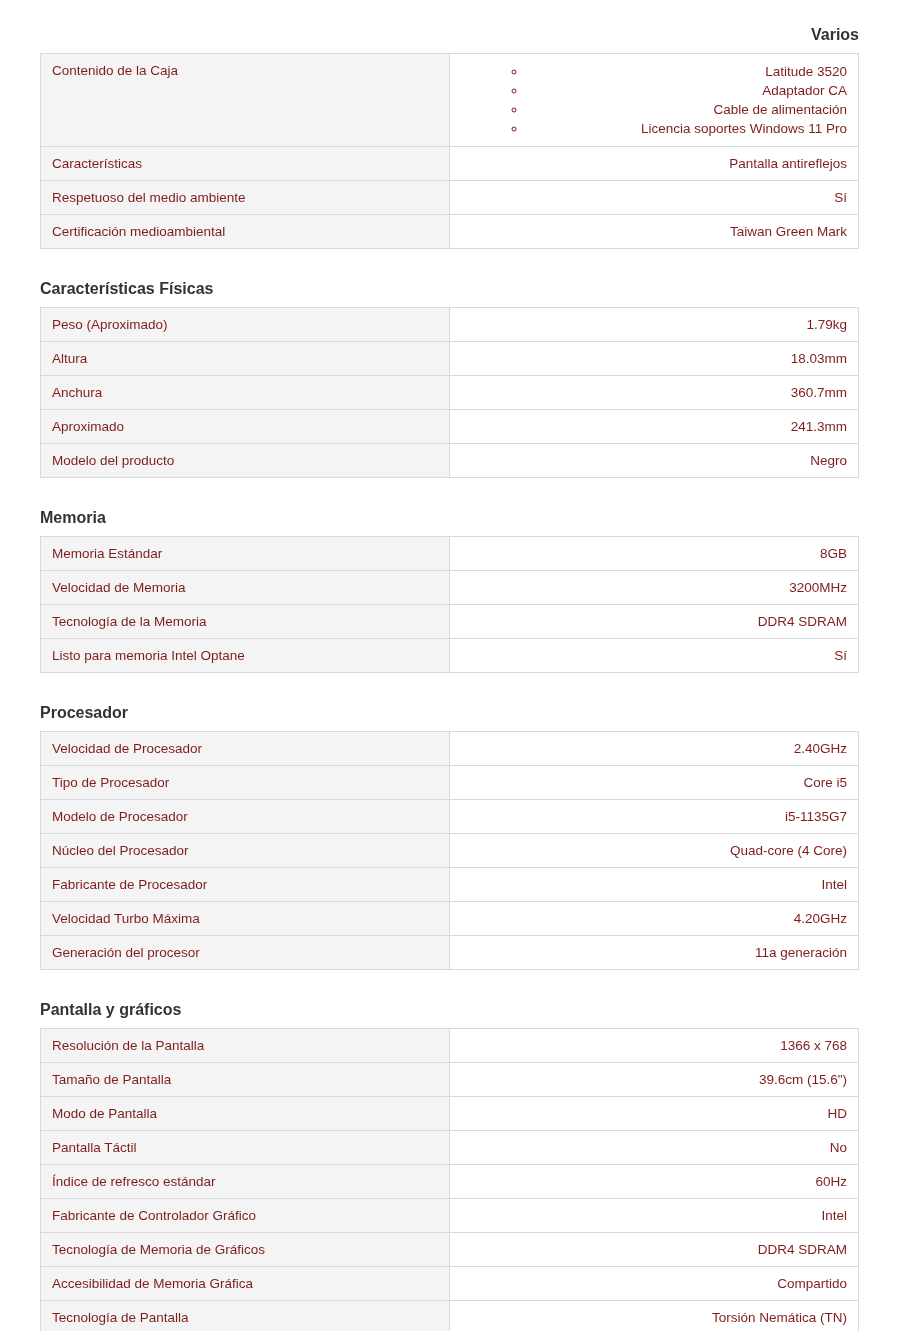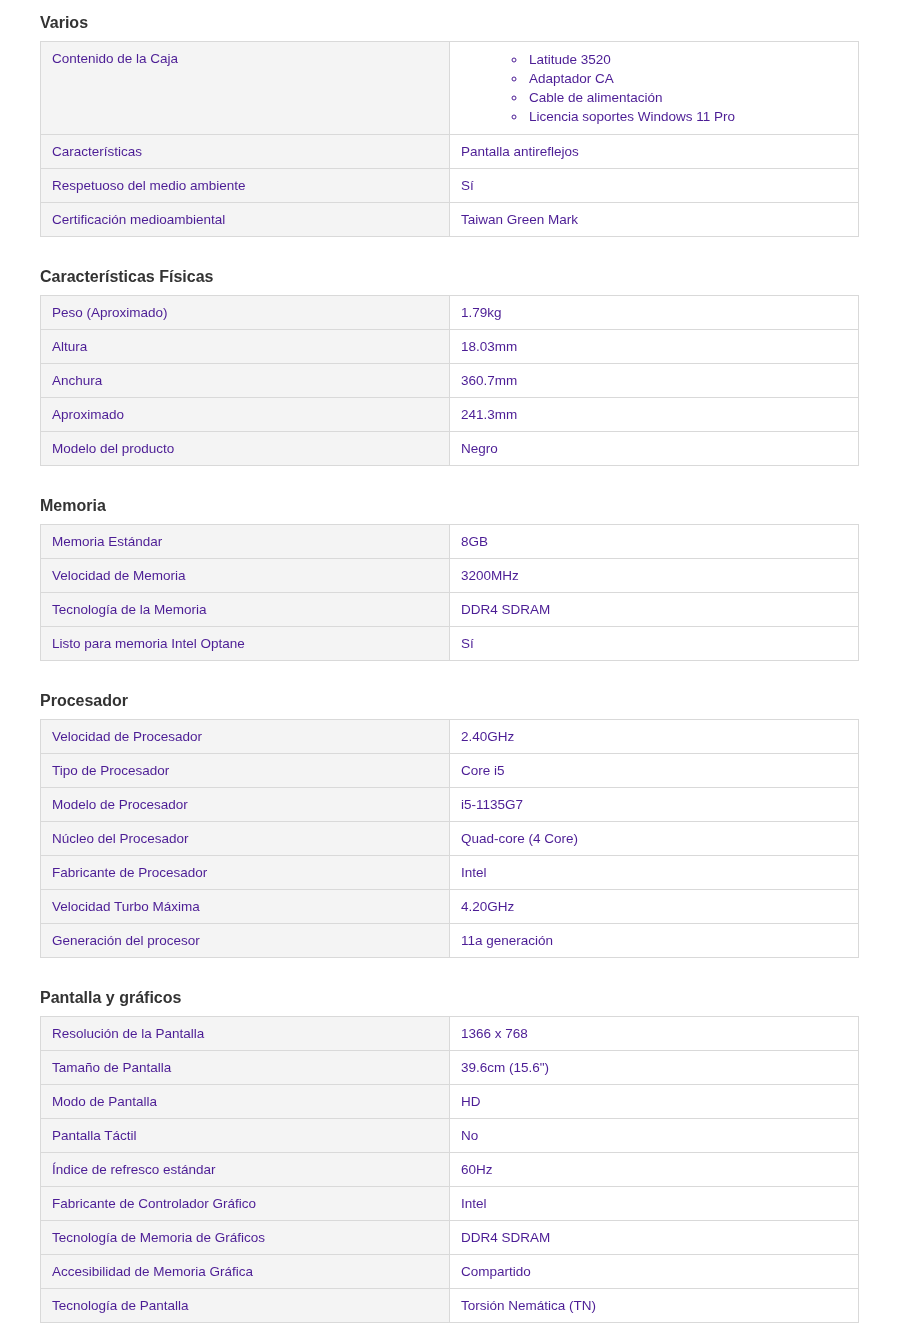--- a/index.html
+++ b/index.html
@@ -18,42 +18,44 @@
   }
   section { display: block; }
   .section-title {
     font-size: 16px;
     font-weight: 700;
     color: #333333;
     line-height: 19px;
     margin: 30px 0 9px 0;
   }
   section:first-of-type .section-title {
-    margin-top: 0;
+    margin-top: 12px;
+    text-align: right;
   }
   table.spec {
     width: 100%;
     border-collapse: collapse;
     table-layout: fixed;
   }
   table.spec td {
     border: 1px solid #d9d9d9;
     font-size: 13.5px;
     line-height: 17px;
     padding: 8px 11px;
     vertical-align: top;
-    color: #4c1d95;
+    color: #7f1d1d;
   }
   td.label-cell {
     background: #f4f4f4;
     width: 50%;
   }
   td.value-cell {
     background: #ffffff;
     width: 50%;
+    text-align: right;
   }
   ul.box-list {
     margin: 0;
     padding: 0 0 0 66px;
     list-style-type: circle;
   }
   ul.box-list li {
     line-height: 19px;
     padding-left: 2px;
   }

